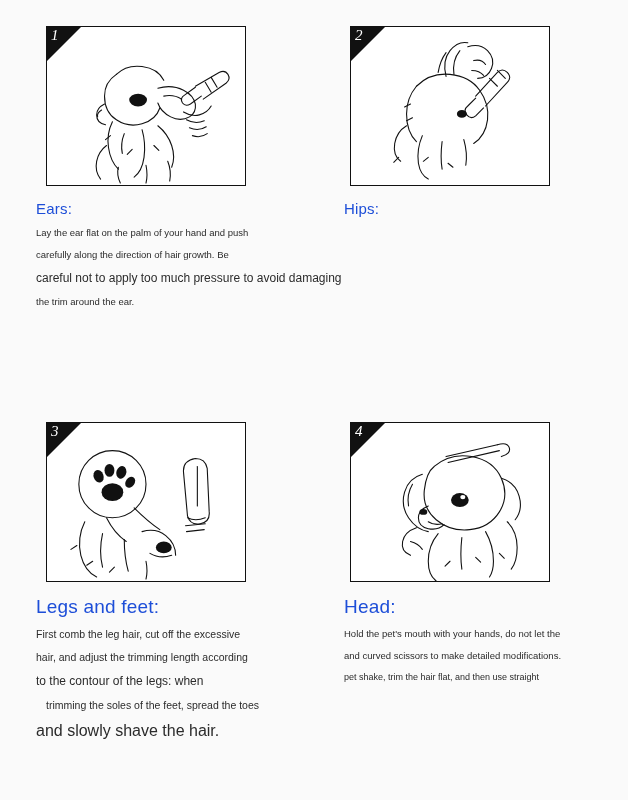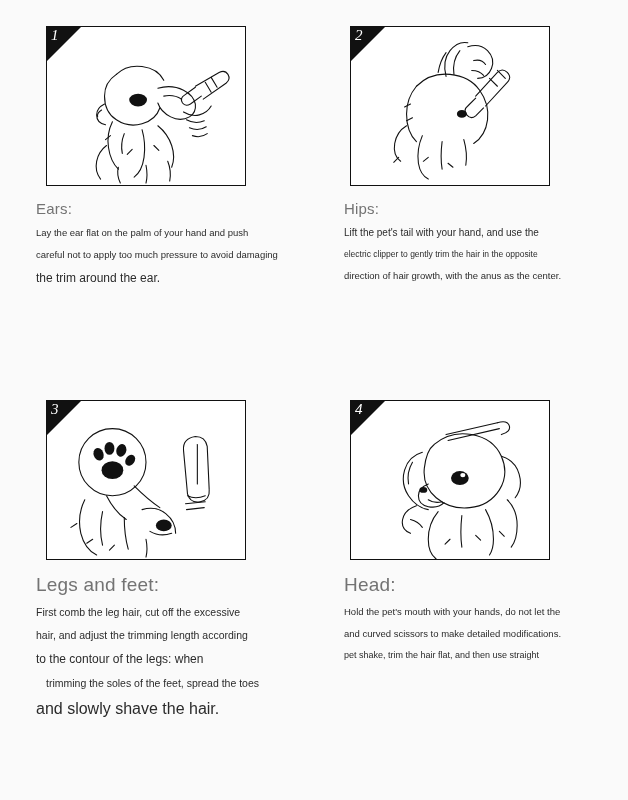--- a/index.html
+++ b/index.html
@@ -67,21 +67,21 @@
   }
   .illo-svg {
     position: absolute;
     inset: 0;
     width: 100%;
     height: 100%;
   }
   .heading {
     margin: 14px 0 0 2px;
     font-size: 15px;
-    color: #737373;
+    color: #1d4ed8;
     font-weight: 400;
     letter-spacing: .2px;
   }
   .body-text {
     margin: 10px 0 0 2px;
     width: 232px;
     color: #2b2b2b;
   }
   .body-text .line {
     display: block;
@@ -156,20 +156,21 @@
             <path d="M86 124 l-5 5"></path>
             <path d="M108 120 l5 5"></path>
           </g>
         </svg>
         <div class="corner"></div>
         <div class="corner-num">1</div>
       </div>
       <h3 class="heading">Ears:</h3>
       <div class="body-text b1">
         <span class="line">Lay the ear flat on the palm of your hand and push</span>
+        <span class="line">carefully along the direction of hair growth. Be</span>
         <span class="line">careful not to apply too much pressure to avoid damaging</span>
         <span class="line">the trim around the ear.</span>
       </div>
     </div>
 
     <div class="cell right">
       <div class="illo-frame">
         <svg class="illo-svg" viewBox="0 0 200 160">
           <g fill="none" stroke="#111" stroke-width="1.1" stroke-linecap="round" stroke-linejoin="round">
 
@@ -200,25 +201,20 @@
             <path d="M62 92 l-6 3"></path>
             <path d="M78 132 l-5 4"></path>
             <path d="M98 138 l5 4"></path>
             <path d="M48 132 l-5 5"></path>
           </g>
         </svg>
         <div class="corner"></div>
         <div class="corner-num">2</div>
       </div>
       <h3 class="heading">Hips:</h3>
-      <div class="body-text b2">
-        <span class="line">Lift the pet's tail with your hand, and use the</span>
-        <span class="line">electric clipper to gently trim the hair in the opposite</span>
-        <span class="line">direction of hair growth, with the anus as the center.</span>
-      </div>
     </div>
 
     <div class="cell left row2">
       <div class="illo-frame">
         <svg class="illo-svg" viewBox="0 0 200 160">
           <g fill="none" stroke="#111" stroke-width="1.1" stroke-linecap="round" stroke-linejoin="round">
 
             <circle cx="66" cy="62" r="34"></circle>
             <ellipse cx="66" cy="70" rx="11" ry="9" fill="#111" stroke="none"></ellipse>
             <ellipse cx="52" cy="54" rx="5" ry="6.5" fill="#111" stroke="none" transform="rotate(-20 52 54)"></ellipse>

